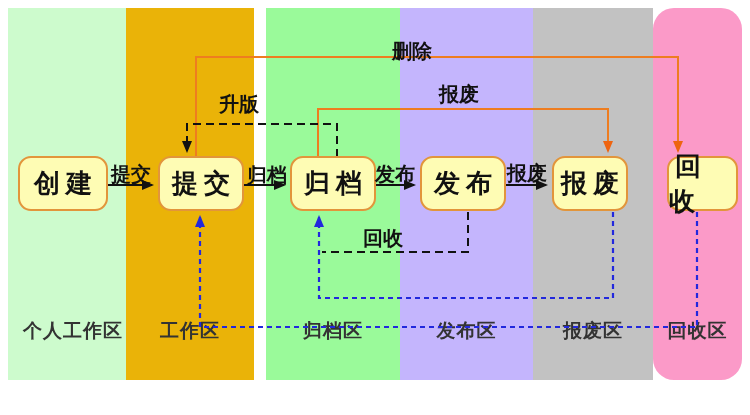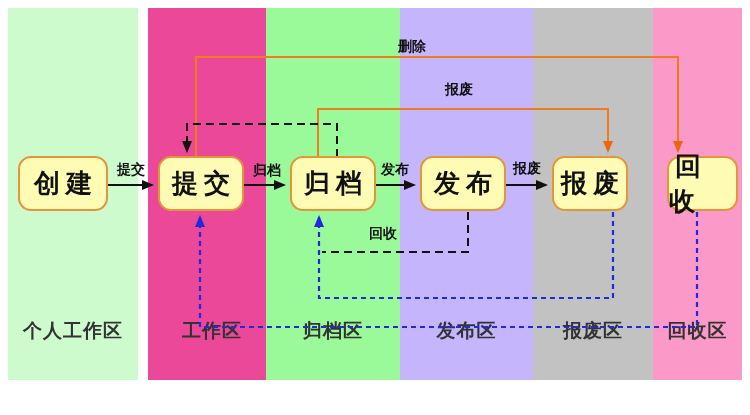--- a/index.html
+++ b/index.html
@@ -4,25 +4,25 @@
 <style>
   * { margin:0; padding:0; box-sizing:border-box; }
   body { background:#ffffff; font-family:"DejaVu Sans", sans-serif; }
   .stage {
     position:relative; width:750px; height:415px; background:#ffffff;
     overflow:hidden;
   }
   
   .zone { position:absolute; top:8px; height:372px; }
   .zone-0 { left:8px;   width:130px; background:#cdfbcd; }
-  .zone-1 { left:148px; width:128px; background:#ec4899; }
+  .zone-1 { left:126px; width:128px; background:#eab308; }
   .zone-2 { left:266px; width:134px; background:#9afa9a;padding-left:16px; }
   .zone-3 { left:400px; width:133px; background:#c4b5fd; }
   .zone-4 { left:533px; width:120px; background:#c2c2c2;padding-left:45px; }
-  .zone-5 { left:653px; width:89px;  background:#fb9ac8; }
+  .zone-5 { left:653px; width:89px;  background:#fb9ac8;border-radius:21px; }
   .zone-label {
     position:absolute; bottom:36px; left:0; right:0;
     text-align:center; font-size:19px; font-weight:bold; color:#333333;
     letter-spacing:1px;
   }
   
   .node {
     position:absolute; top:156px; height:55px;
     background:#fefcb4; border:2px solid #e2953b; border-radius:13px;
     display:flex; align-items:center; justify-content:center;
@@ -31,21 +31,21 @@
   }
   .node-create  { left:18px;  width:90px; }
   .node-submit  { left:158px; width:86px; }
   .node-archive { left:290px; width:86px; }
   .node-publish { left:420px; width:86px; }
   .node-scrap   { left:552px; width:76px; }
   .node-recycle { left:667px; width:71px; }
   
   .edge-label {
     position:absolute; width:70px; text-align:center;
-    font-size:14px; font-weight:bold; color:#111111;
+    font-size:20px; font-weight:bold; color:#111111;
   }
   .lbl-submit  { left:96px;  top:161px; }
   .lbl-archive { left:232px; top:162px; }
   .lbl-publish { left:360px; top:161px; }
   .lbl-scrap   { left:492px; top:160px; }
   .lbl-delete  { left:377px; top:38px;  }
   .lbl-scrap2  { left:424px; top:81px;  }
   .lbl-upgrade { left:204px; top:91px;  }
   .lbl-recycle { left:348px; top:225px; }
   .lbl-restore { left:419px; top:263px; }
@@ -126,15 +126,16 @@
   <div class="node node-recycle">
     <span>回收</span>
   </div>
 
   <div class="edge-label lbl-submit">提交</div>
   <div class="edge-label lbl-archive">归档</div>
   <div class="edge-label lbl-publish">发布</div>
   <div class="edge-label lbl-scrap">报废</div>
   <div class="edge-label lbl-delete">删除</div>
   <div class="edge-label lbl-scrap2">报废</div>
+  <div class="edge-label lbl-upgrade">升版</div>
   <div class="edge-label lbl-recycle">回收</div>
 
 </div>
 
 </body></html>

